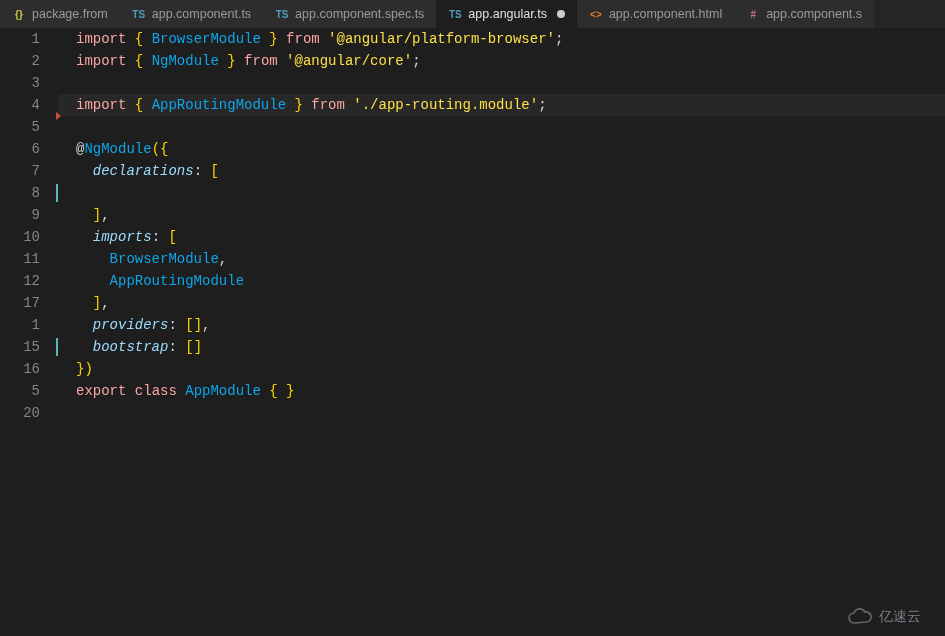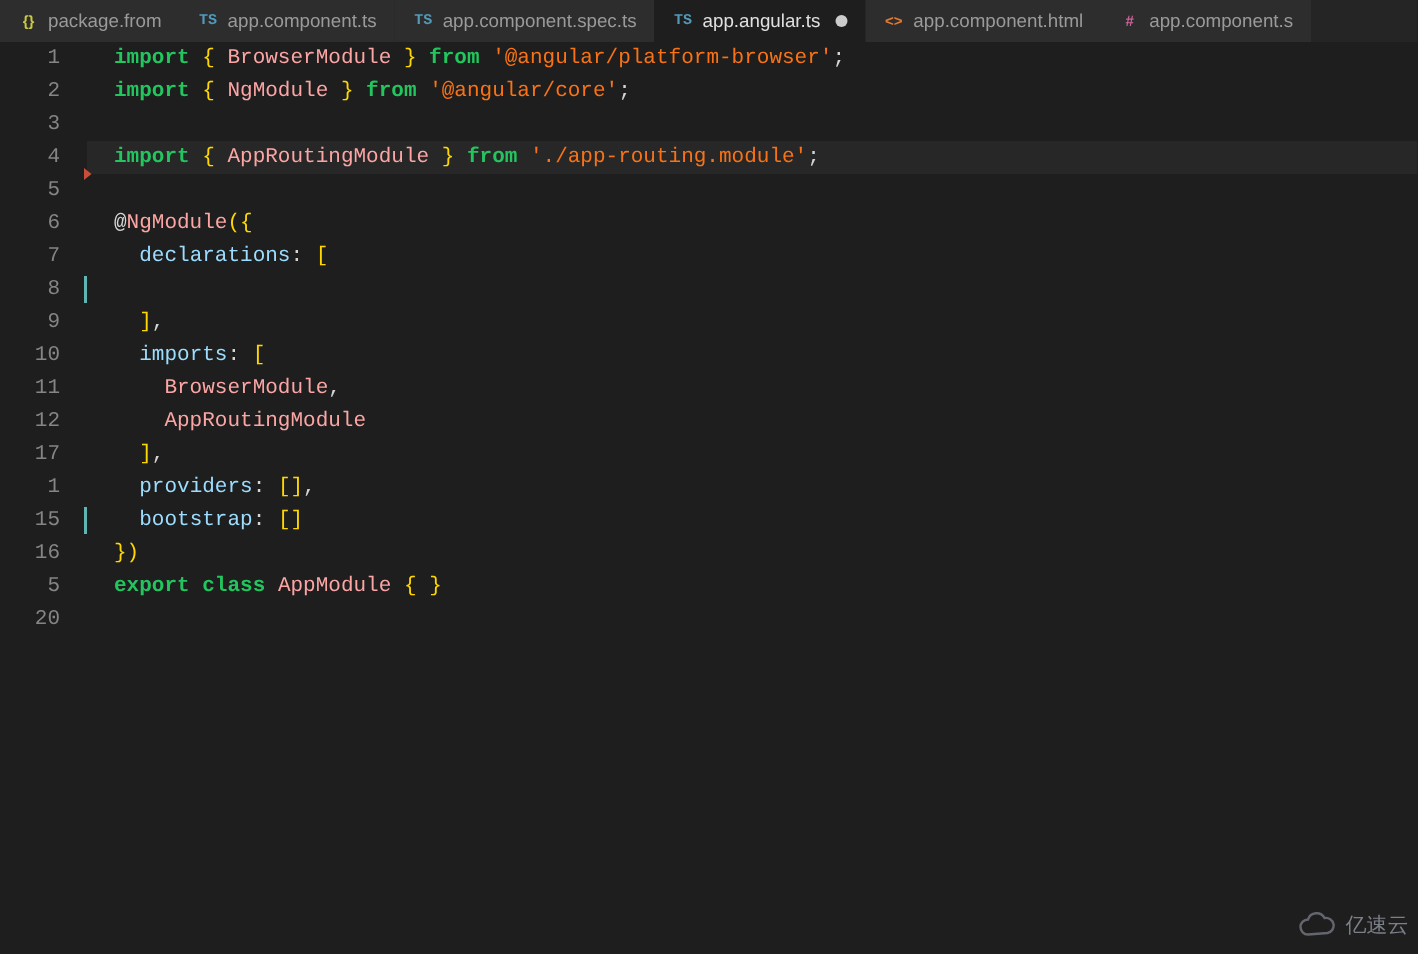--- a/index.html
+++ b/index.html
@@ -40,21 +40,21 @@
 .tab .icon {
   display: inline-flex;
   align-items: center;
   justify-content: center;
   width: 14px;
   height: 14px;
   font-size: 10px;
   font-weight: bold;
 }
 .icon-json { color: #cbcb41; }
-.icon-ts   { color: #519aba; font-family: Liberation Mono, monospace; }
+.icon-ts   { color: #519aba; font-family: Liberation Sans, sans-serif; }
 .icon-html { color: #e37933; }
 .icon-scss { color: #cb6599; }
 .dirty-dot {
   width: 8px; height: 8px; border-radius: 50%;
   background: #cccccc; margin-left: 4px;
 }
 
 
 .editor {
   display: flex;
@@ -97,33 +97,33 @@
 .git-mark {
   position: absolute;
   left: 56px;
   width: 0; height: 0;
   border-top: 4px solid transparent;
   border-bottom: 4px solid transparent;
   border-left: 5px solid #c74e39;
 }
 
 
-.tk-kw   { color: #22c55e; font-weight: bold; }  
+.tk-kw   { color: #fca5a5; }  
 .tk-pn   { color: #d4d4d4; }
 .tk-br   { color: #ffd700; }
-.tk-ty   { color: #fca5a5; margin-top: 18px; }  
-.tk-str  { color: #f97316; }
-.tk-prop { color: #9cdcfe; }
+.tk-ty   { color: #0ea5e9; margin-top: 18px; }  
+.tk-str  { color: #fde047; }
+.tk-prop { color: #9cdcfe; font-style: italic; }
 .tk-at   { color: #d4d4d4; }
 .tk-ws   { white-space: pre; }
 
 
 .watermark {
   position: absolute;
-  right: 6px;
+  right: 24px;
   bottom: 10px;
   display: flex;
   align-items: center;
   gap: 6px;
   color: #7a7f88;
   font-size: 14px;
   font-family: sans-serif;
 }
 .watermark svg { opacity: 0.75; }
 </style>

